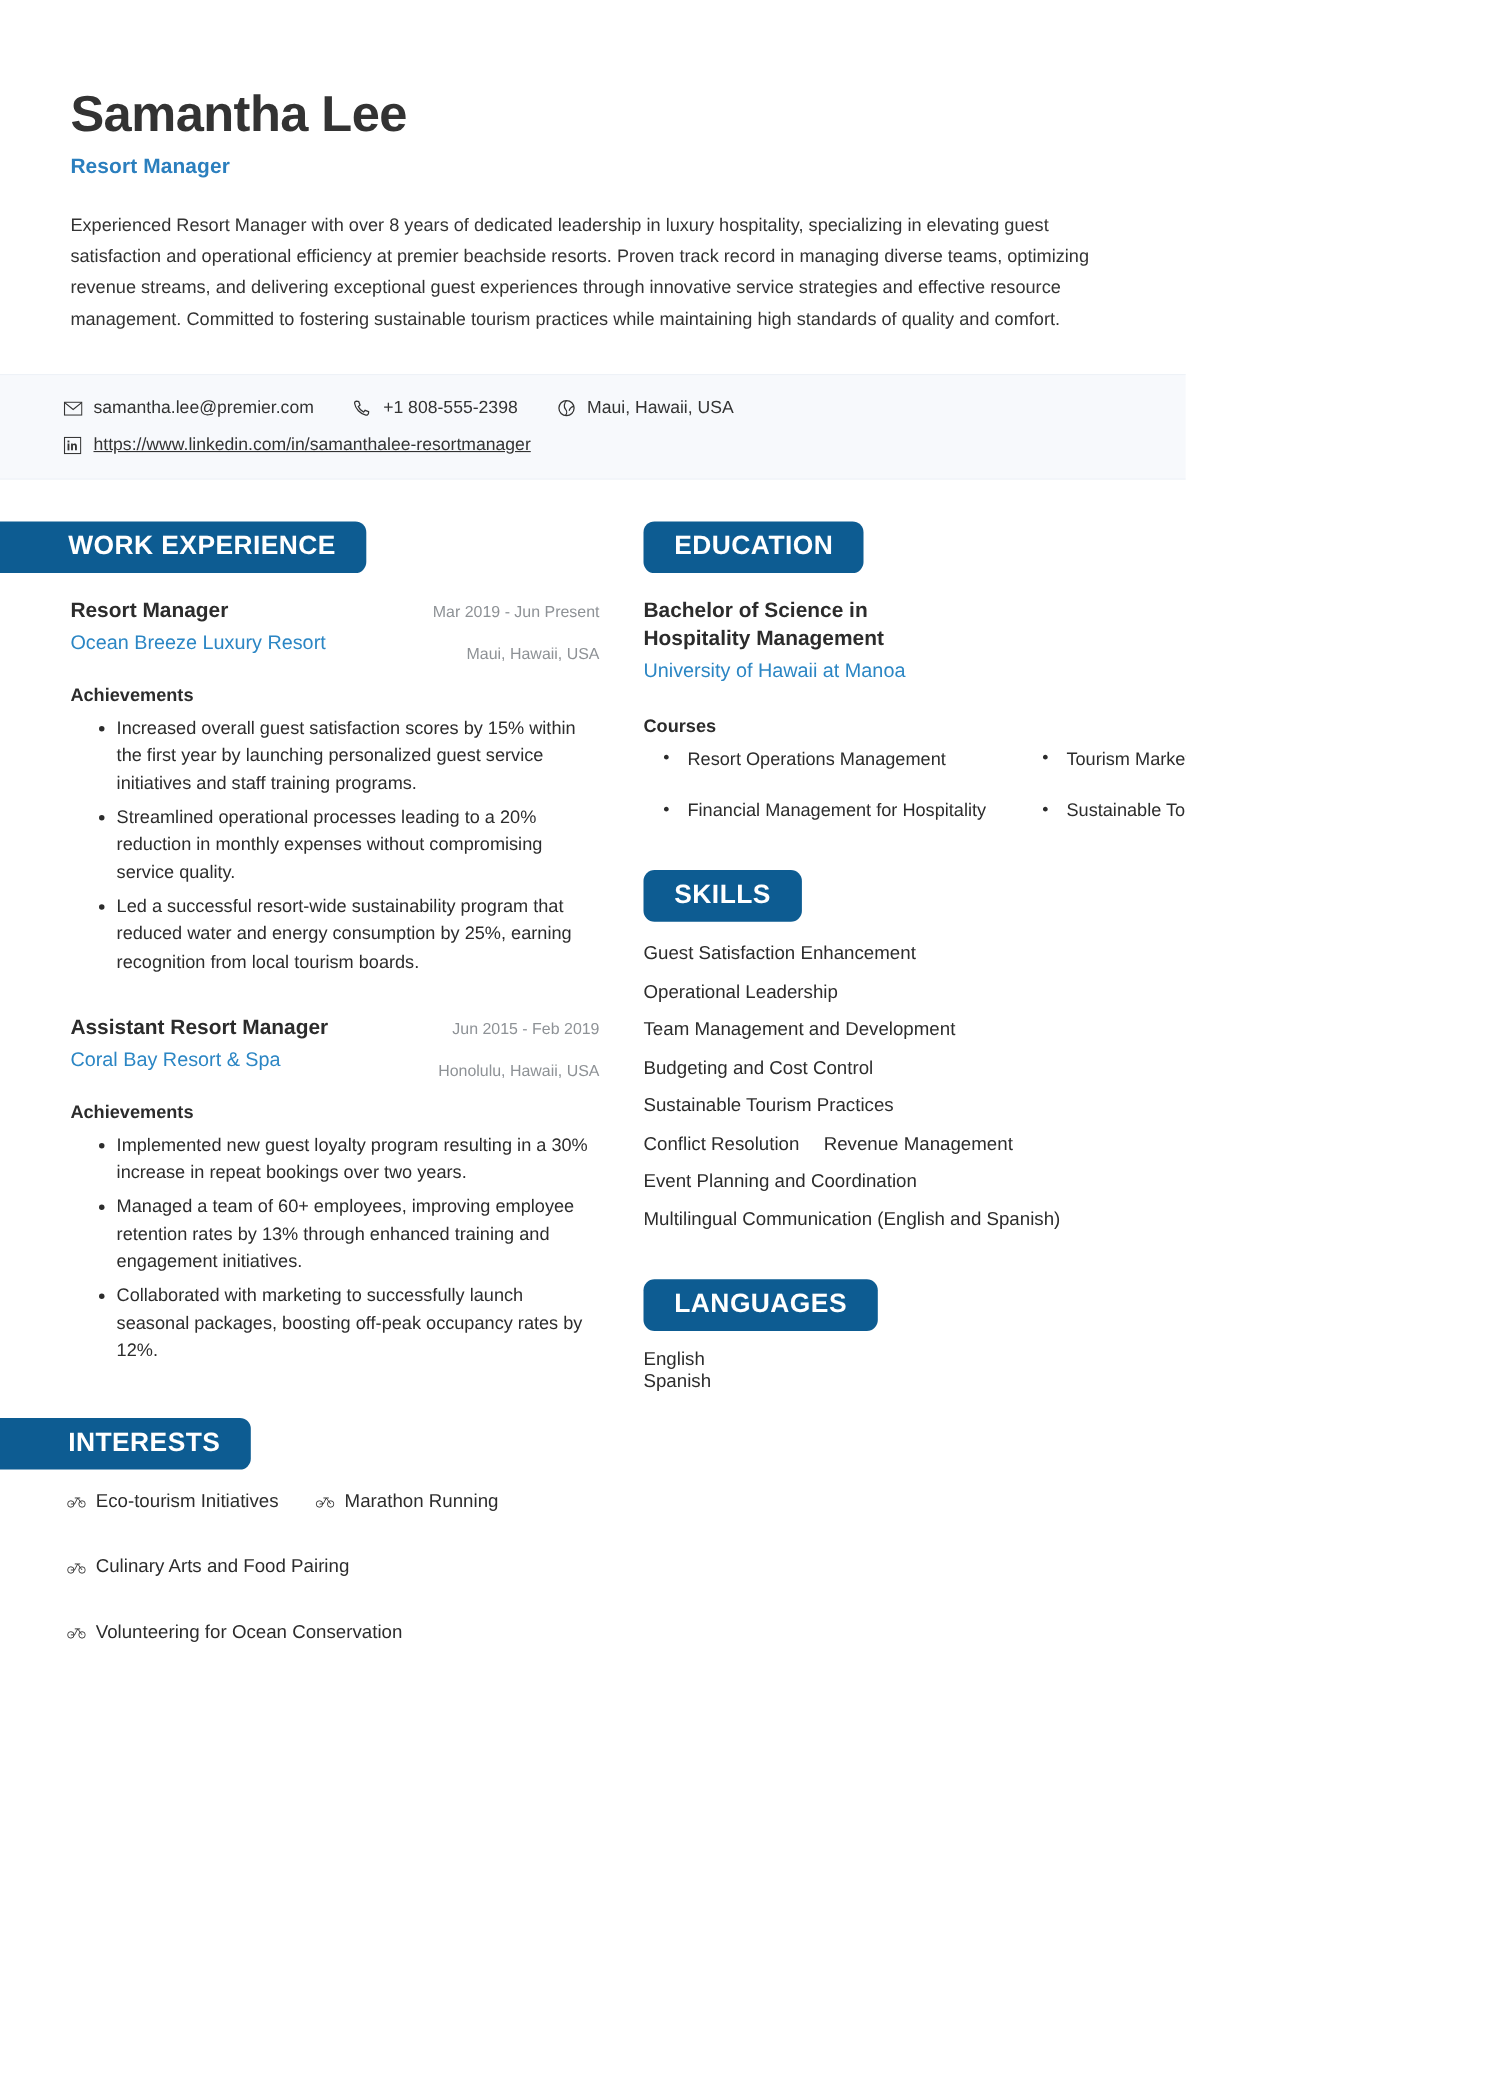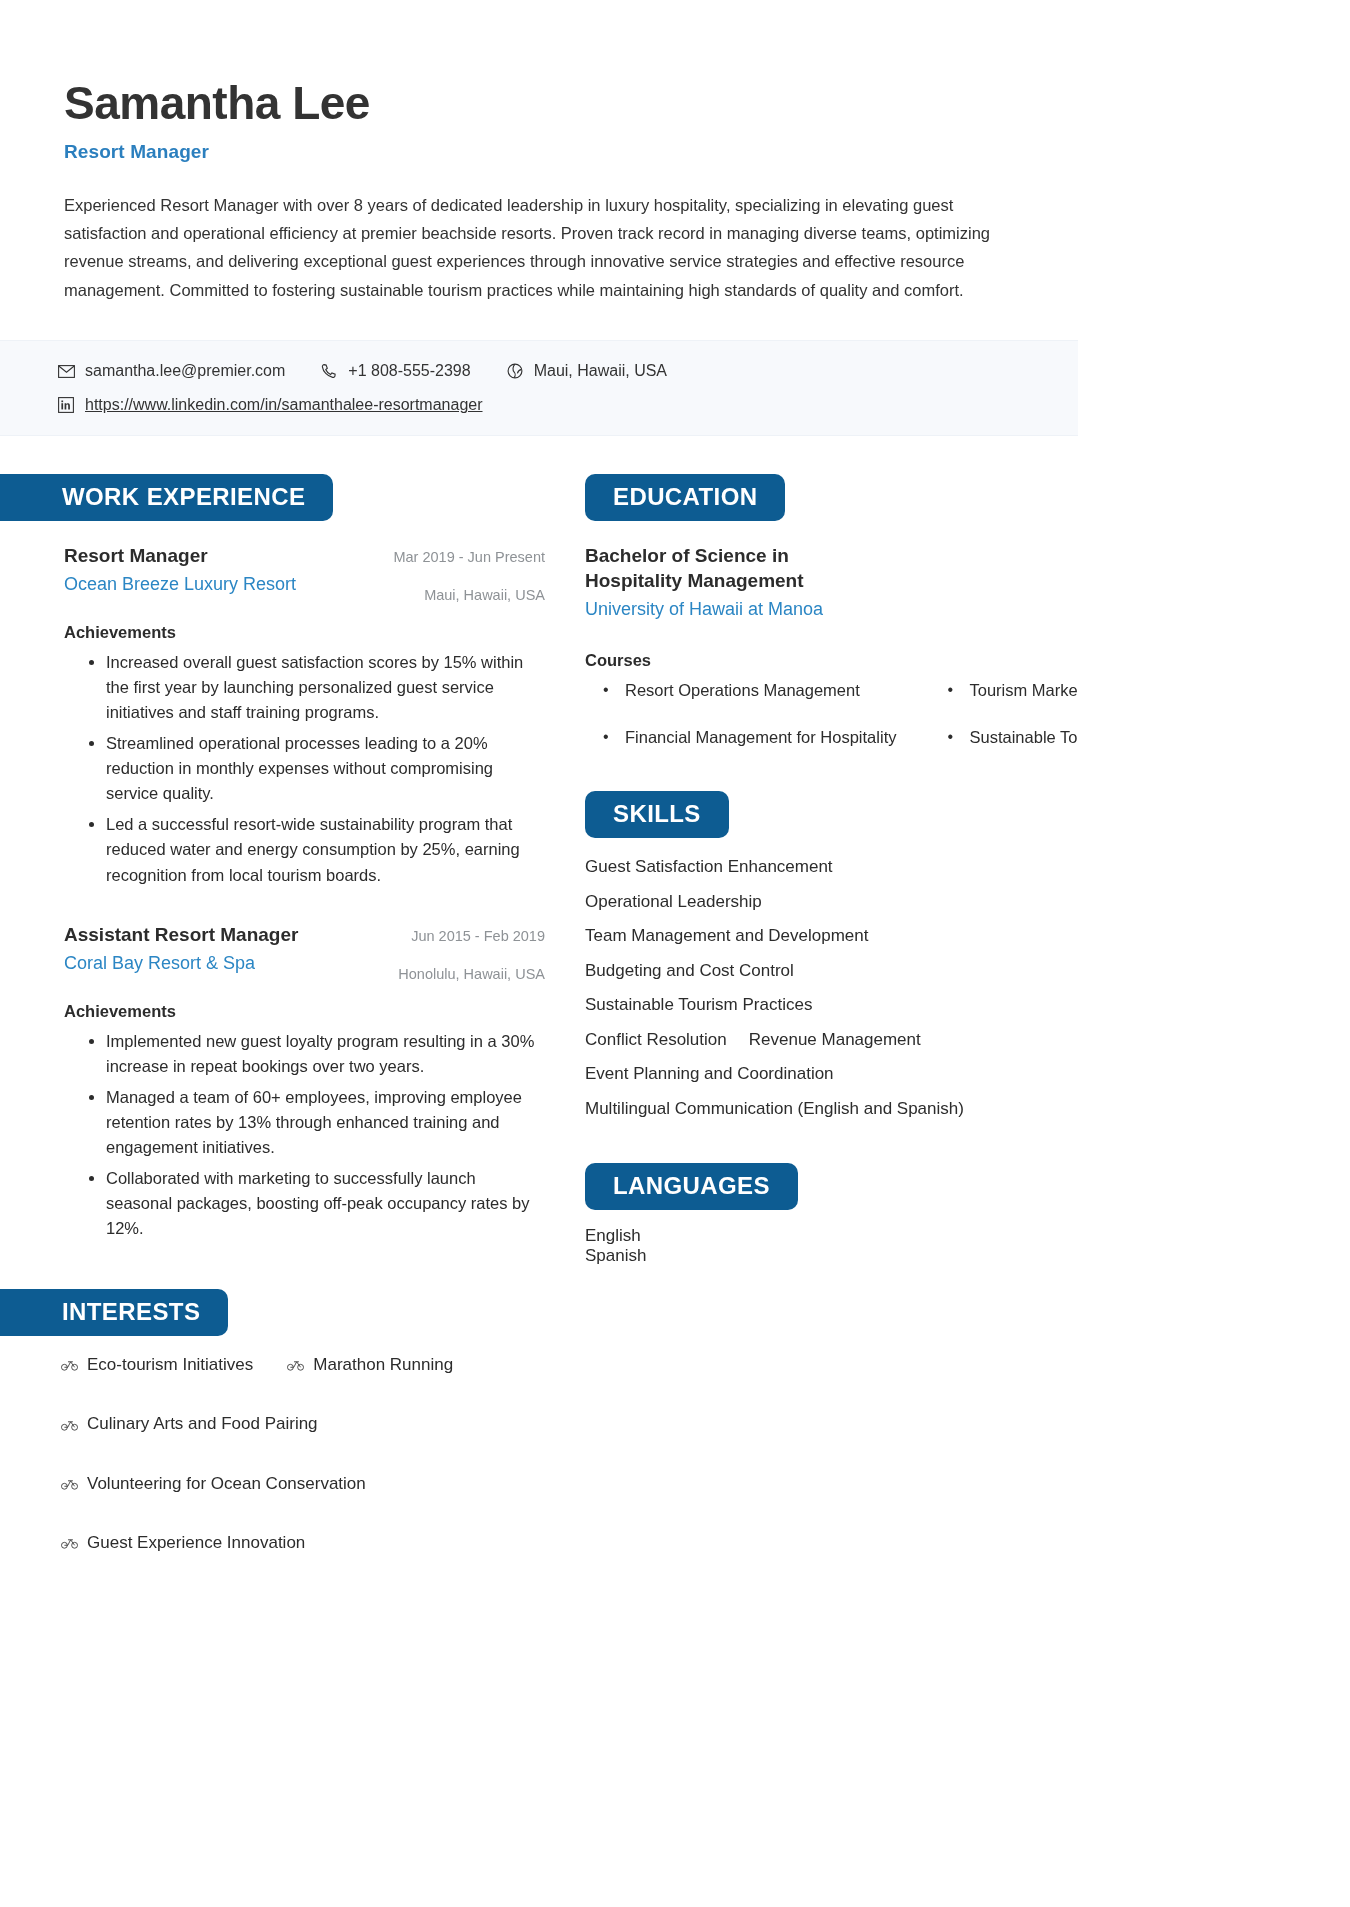--- a/index.html
+++ b/index.html
@@ -416,32 +416,20 @@
                 <circle cx="3.6" cy="8.4" r="3.1"></circle>
                   <circle cx="14.4" cy="8.4" r="3.1"></circle>
                 <path d="M3.6 8.4 L7.2 8.4 L10.2 2.6 L12.6 2.6"></path>
                   <path d="M7.4 2.6 L10.2 2.6"></path>
                   <path d="M10.2 2.6 L14.4 8.4"></path>
               </svg>
             </span>
             <span>Volunteering for Ocean Conservation</span>
           </div>
 
-          <div class="interest" style="flex-basis:100%;">
-            <span class="ico">
-              <svg width="17" height="12" viewBox="0 0 18 12" fill="none" stroke="#333" stroke-width="0.9">
-                <circle cx="3.6" cy="8.4" r="3.1"></circle>
-                  <circle cx="14.4" cy="8.4" r="3.1"></circle>
-                <path d="M3.6 8.4 L7.2 8.4 L10.2 2.6 L12.6 2.6"></path>
-                  <path d="M7.4 2.6 L10.2 2.6"></path>
-                  <path d="M10.2 2.6 L14.4 8.4"></path>
-              </svg>
-            </span>
-            <span>Guest Experience Innovation</span>
-          </div>
 
         </div>
       </div>
 
     </div>
 
     <div class="col-right">
 
       <div class="section section-first">
         <div class="banner banner-right">EDUCATION</div>

